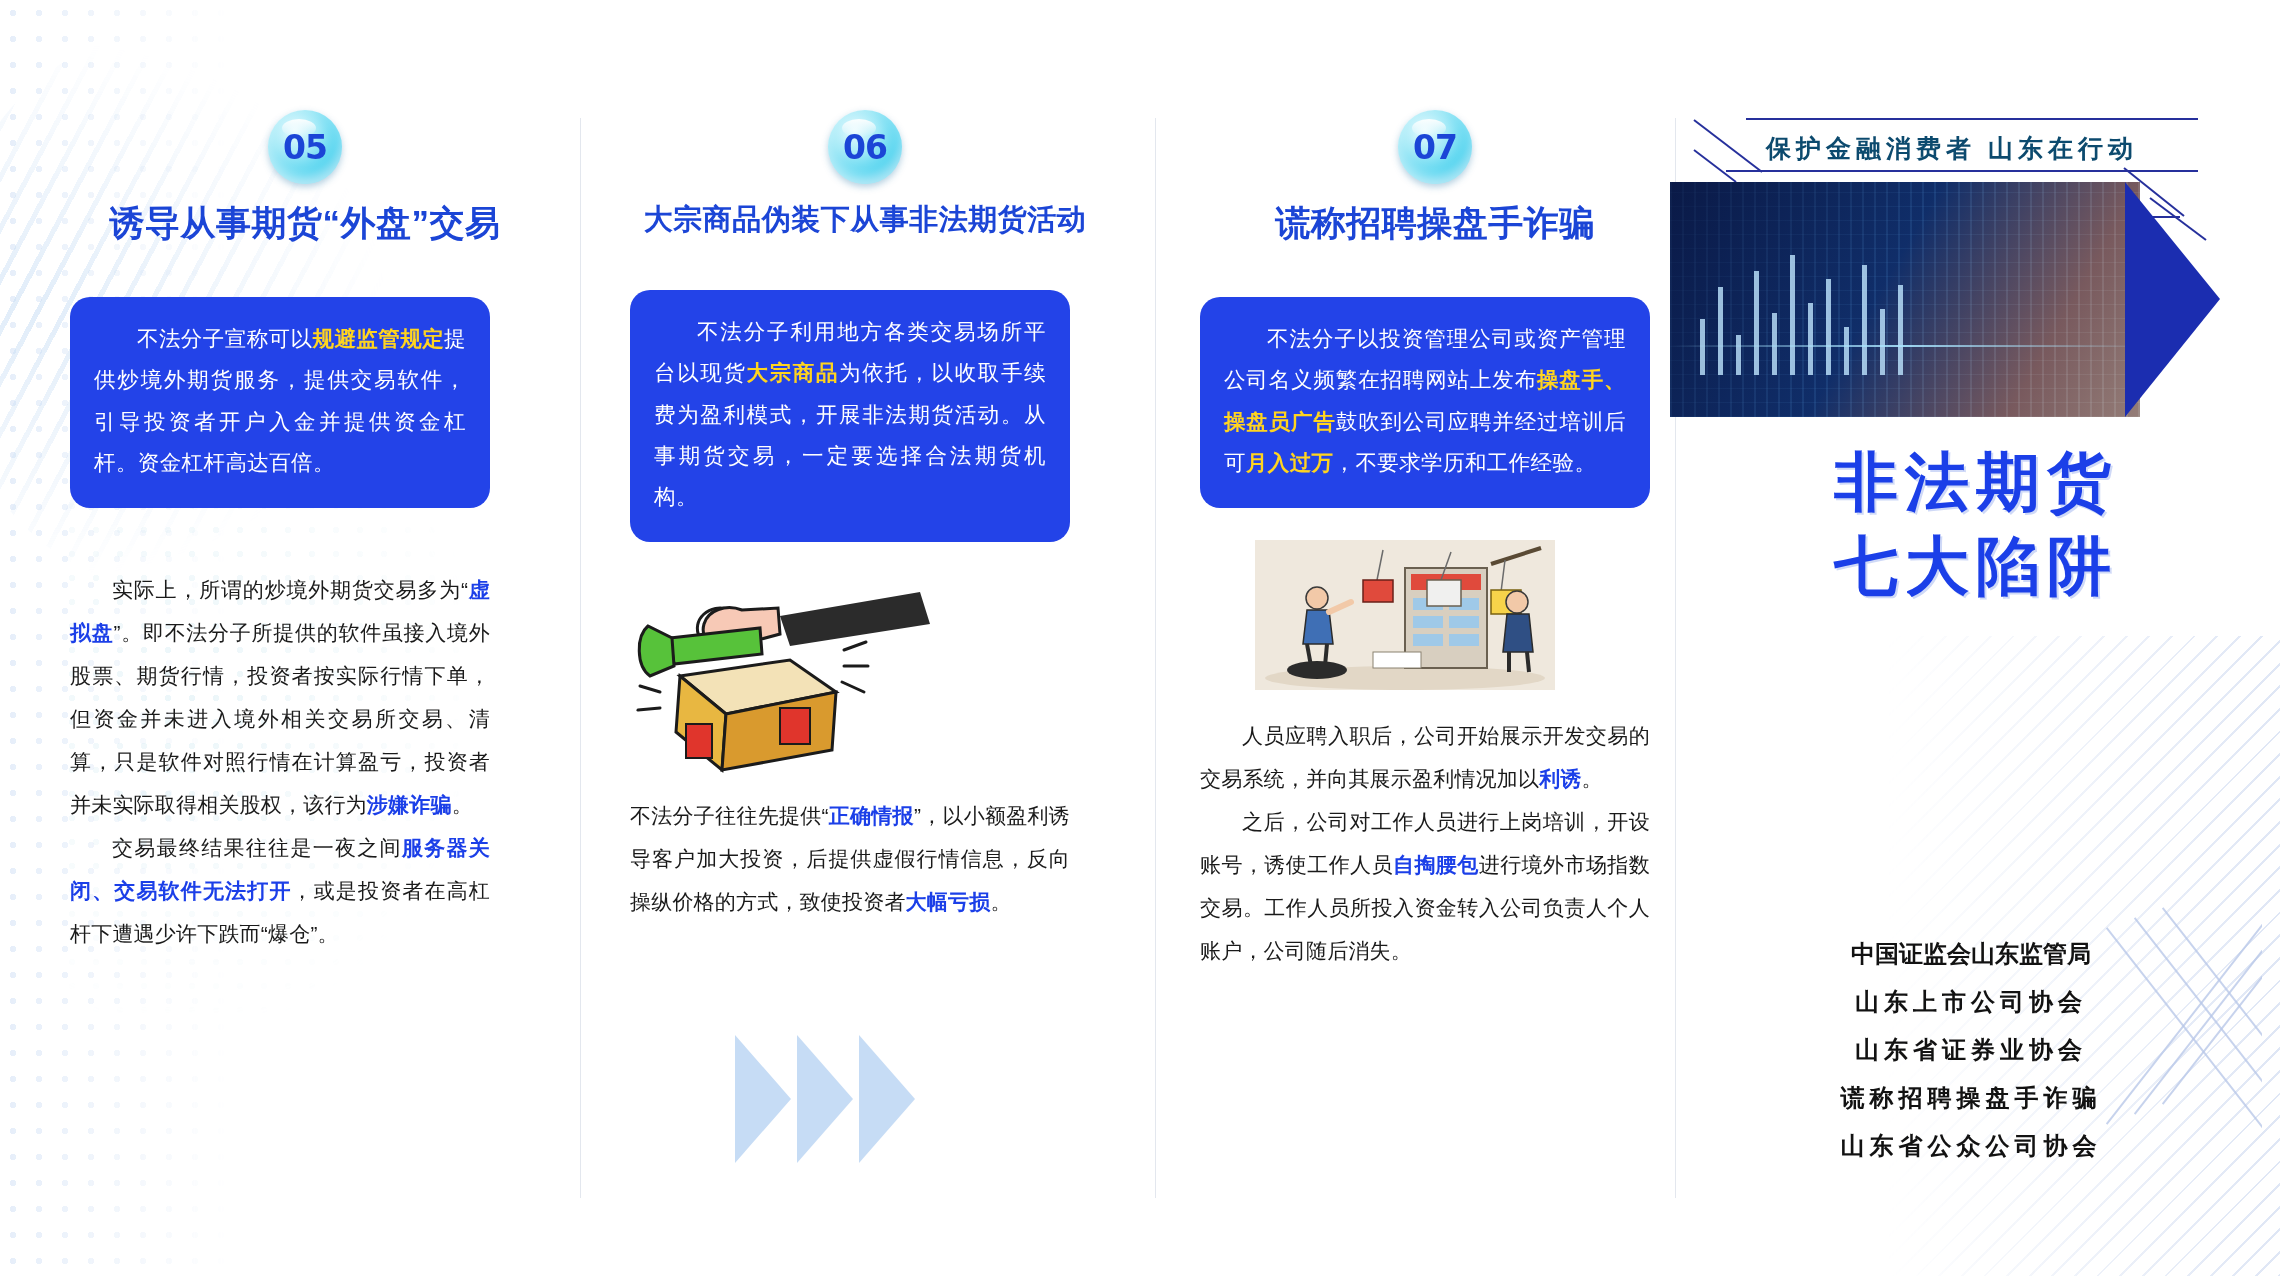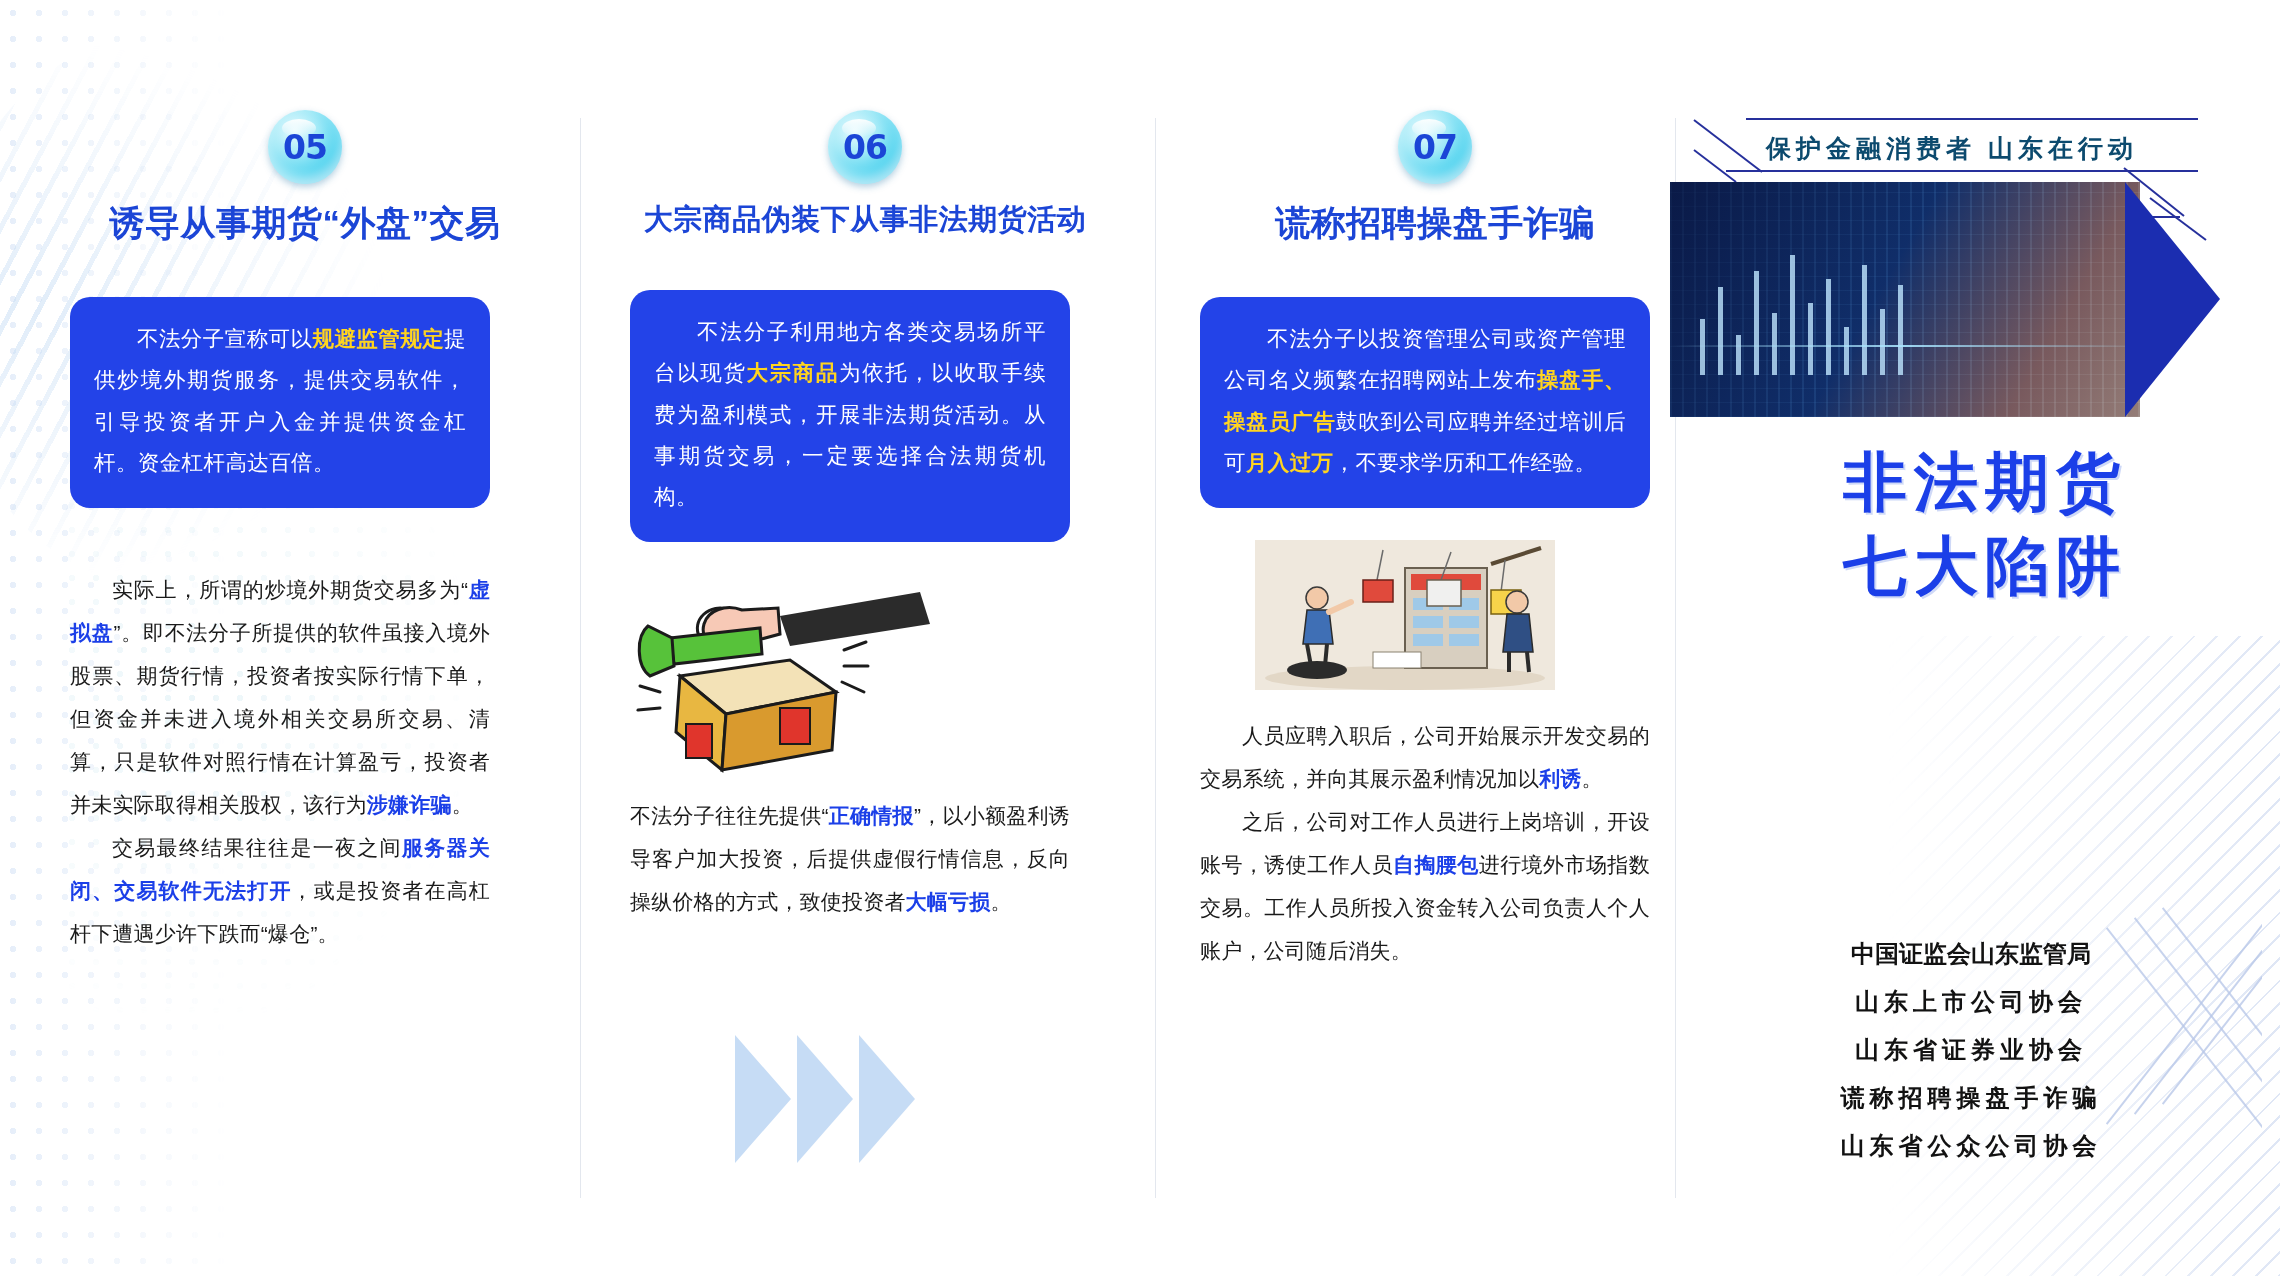--- a/index.html
+++ b/index.html
@@ -158,21 +158,21 @@
     background:linear-gradient(90deg, rgba(150,220,255,0), rgba(170,230,255,.9), rgba(150,220,255,0));
   }
   .arrow-head{
     position:absolute; left:455px; top:0; width:0; height:0;
     border-top:117px solid transparent;
     border-bottom:118px solid transparent;
     border-left:95px solid #1b2db0;
   }
 
   .big-title{
-    position:absolute; left:75px; top:440px; width:440px;
+    position:absolute; left:66px; top:440px; width:440px;
     color:#1b3fe8; font-weight:bold; font-size:64px; line-height:1.32;
     letter-spacing:7px; text-align:center;
     text-shadow:2px 2px 0 rgba(160,180,240,.5);
   }
   .orgs{
     position:absolute; left:46px; top:930px; width:470px;
     text-align:center; color:#121212; font-weight:bold;
     font-size:24px; line-height:2.0;
   }
   .orgs div:first-child{ letter-spacing:0px; }

